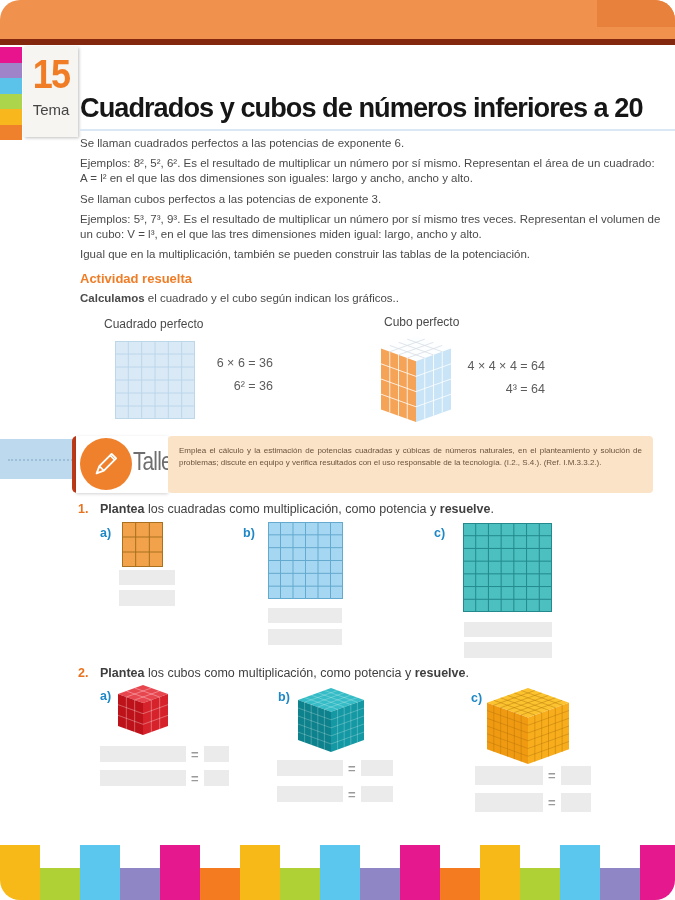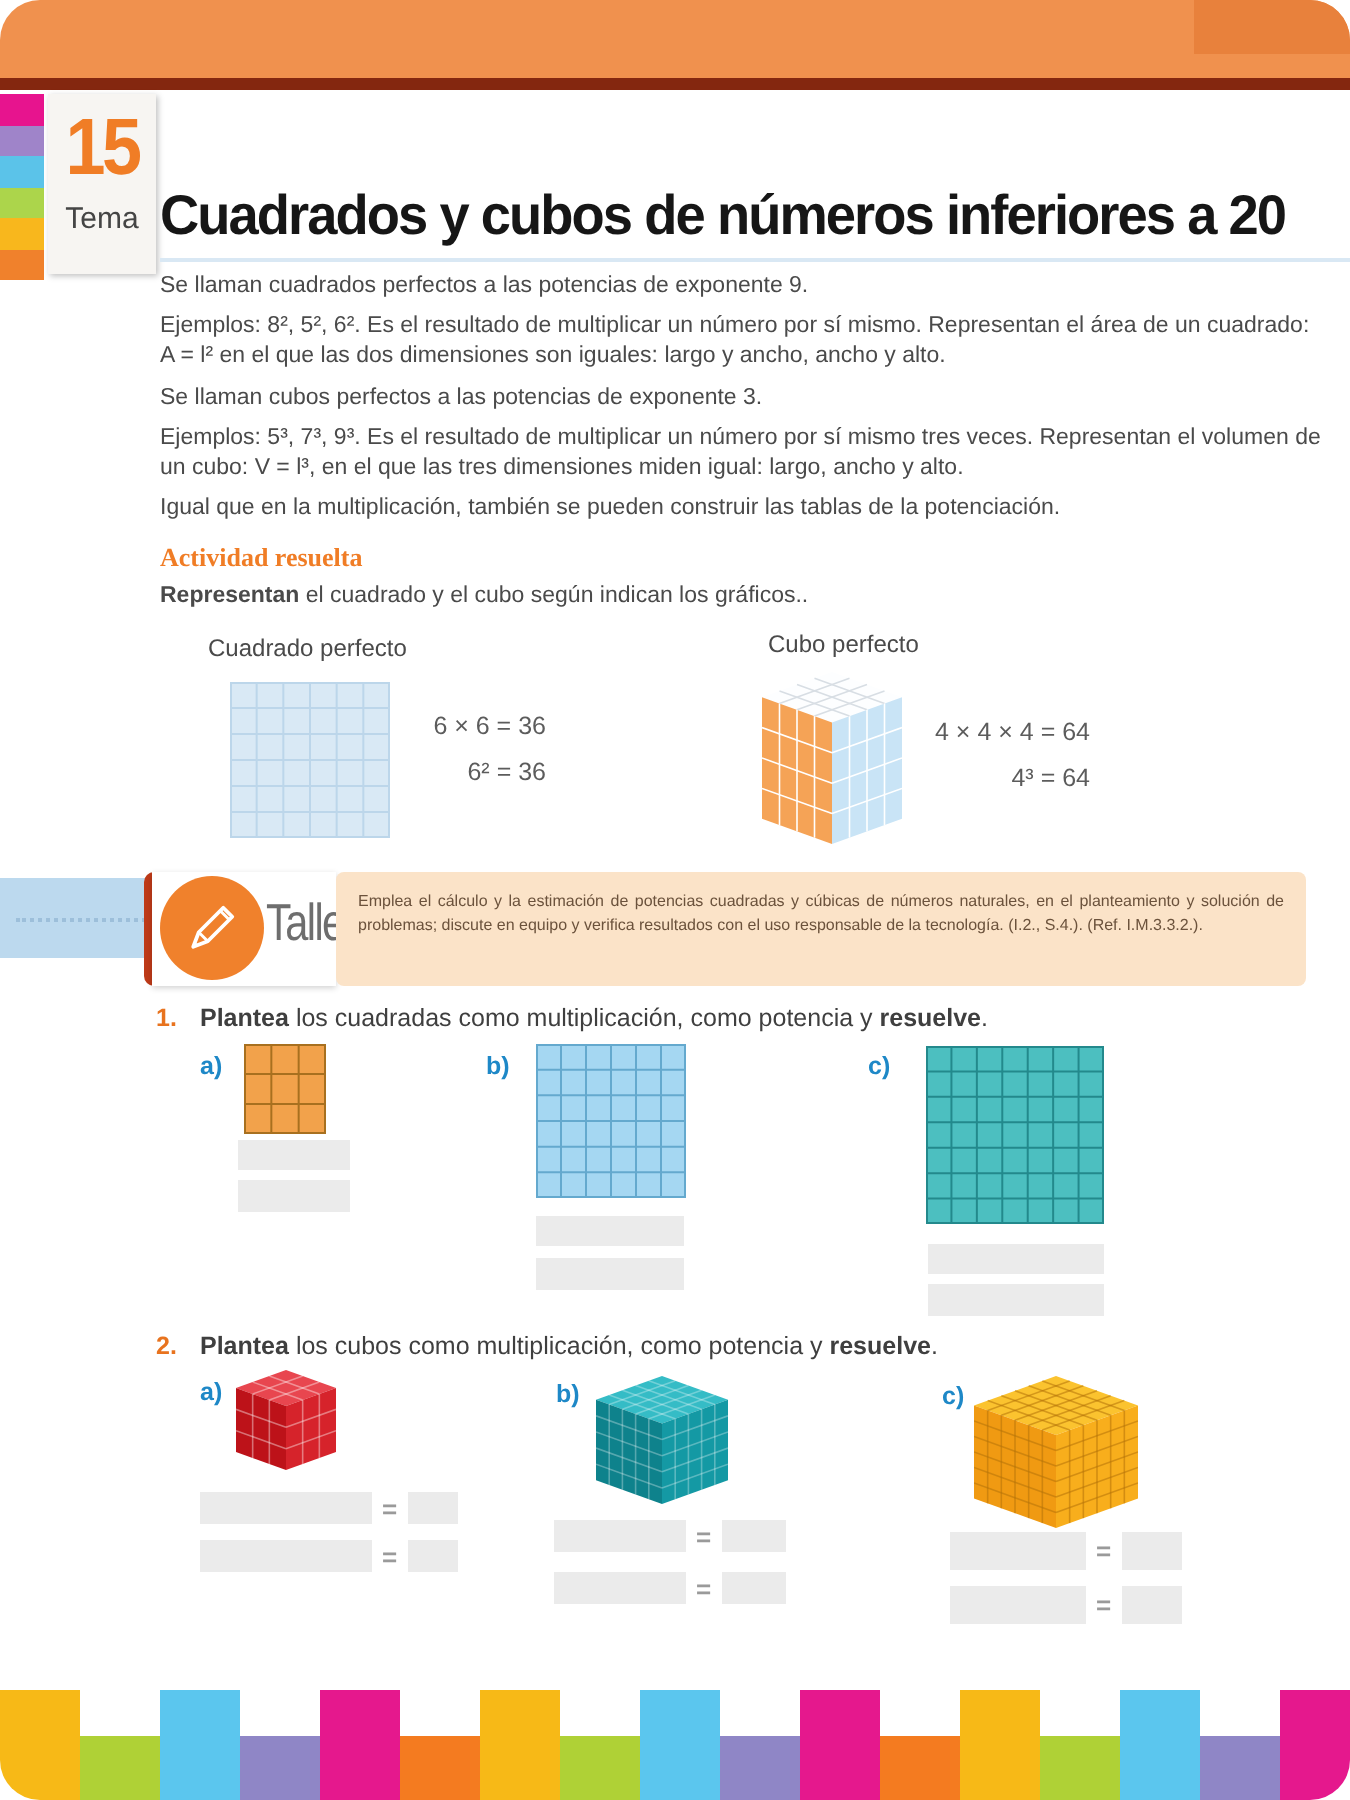--- a/index.html
+++ b/index.html
@@ -23,21 +23,21 @@
                  display:flex;align-items:center;padding-left:13px;box-sizing:border-box;
                  font-size:8px;color:#5E6B76;}
   
   .title{position:absolute;left:80px;top:92px;width:590px;margin:0;font-size:28px;font-weight:bold;
          color:#161616;letter-spacing:-1px;transform:scaleX(.97);transform-origin:left;}
   .title-rule{position:absolute;left:80px;top:129px;width:595px;height:2px;background:#D9E8F4;}
   
   .intro{position:absolute;left:80px;top:136px;width:582px;font-size:11.5px;color:#4A4A4A;line-height:1.32;}
   .intro p{margin:0 0 5px 0;}
   
-  .activity-heading{position:absolute;left:80px;top:271px;margin:0;font-size:13px;font-weight:bold;color:#F07D26;font-family:Liberation Serif, serif;}
+  .activity-heading{position:absolute;left:80px;top:271px;margin:0;font-size:13px;font-weight:bold;color:#F07D26;}
   .lead{position:absolute;left:80px;top:292px;margin:0;font-size:11.5px;color:#4A4A4A;}
   .fig-label{position:absolute;font-size:12px;color:#4A4A4A;}
   .eq-block{position:absolute;text-align:right;font-size:12.5px;color:#5C5C5C;line-height:23px;}
   .fig{position:absolute;}
   
   .page-tab{position:absolute;left:0;top:439px;width:125px;height:40px;background:#BCD9EE;
             display:flex;align-items:center;padding:0 13px 0 8px;box-sizing:border-box;
             font-size:12.5px;color:#2E2E2E;}
   .page-tab .dots{flex:1;border-bottom:2px dotted #9DBFDA;margin:0 5px 0 0;height:1px;}
   .page-tab .dot{width:7px;height:7px;border-radius:50%;background:#fff;margin-right:6px;}
@@ -89,29 +89,29 @@
   <div class="tema-card">
     <div class="tema-num">15</div>
     <div class="tema-label">Tema</div>
   </div>
 
 
   <h1 class="title">Cuadrados y cubos de números inferiores a 20</h1>
   <div class="title-rule"></div>
 
   <div class="intro">
-    <p>Se llaman cuadrados perfectos a las potencias de exponente 9.</p>
+    <p>Se llaman cuadrados perfectos a las potencias de exponente 6.</p>
     <p>Ejemplos: 8², 5², 6². Es el resultado de multiplicar un número por sí mismo. Representan el área de un cuadrado: A = l² en el que las dos dimensiones son iguales: largo y ancho, ancho y alto.</p>
     <p>Se llaman cubos perfectos a las potencias de exponente 3.</p>
     <p>Ejemplos: 5³, 7³, 9³. Es el resultado de multiplicar un número por sí mismo tres veces. Representan el volumen de un cubo: V = l³, en el que las tres dimensiones miden igual: largo, ancho y alto.</p>
     <p>Igual que en la multiplicación, también se pueden construir las tablas de la potenciación.</p>
   </div>
 
   <h2 class="activity-heading">Actividad resuelta</h2>
-  <p class="lead"><b>Representan</b><span> el cuadrado y el cubo según indican los gráficos..</span></p>
+  <p class="lead"><b>Calculamos</b><span> el cuadrado y el cubo según indican los gráficos..</span></p>
 
   <div class="fig-label" style="left:104px;top:317px;">Cuadrado perfecto</div>
   <div class="fig-label" style="left:384px;top:315px;">Cubo perfecto</div>
 
   <svg class="fig" style="left:115px;top:341px;" width="80" height="78" viewBox="0 0 80 78">
       <rect x="0.5" y="0.5" width="79" height="77" fill="#D9E9F5" stroke="#BCD6EA" stroke-width="1"></rect>
       <line x1="13.333333333333334" y1="0" x2="13.333333333333334" y2="78" stroke="#BCD6EA" stroke-width="1"></line>
       <line x1="0" y1="13" x2="80" y2="13" stroke="#BCD6EA" stroke-width="1"></line>
       <line x1="26.666666666666668" y1="0" x2="26.666666666666668" y2="78" stroke="#BCD6EA" stroke-width="1"></line>
       <line x1="0" y1="26" x2="80" y2="26" stroke="#BCD6EA" stroke-width="1"></line>

